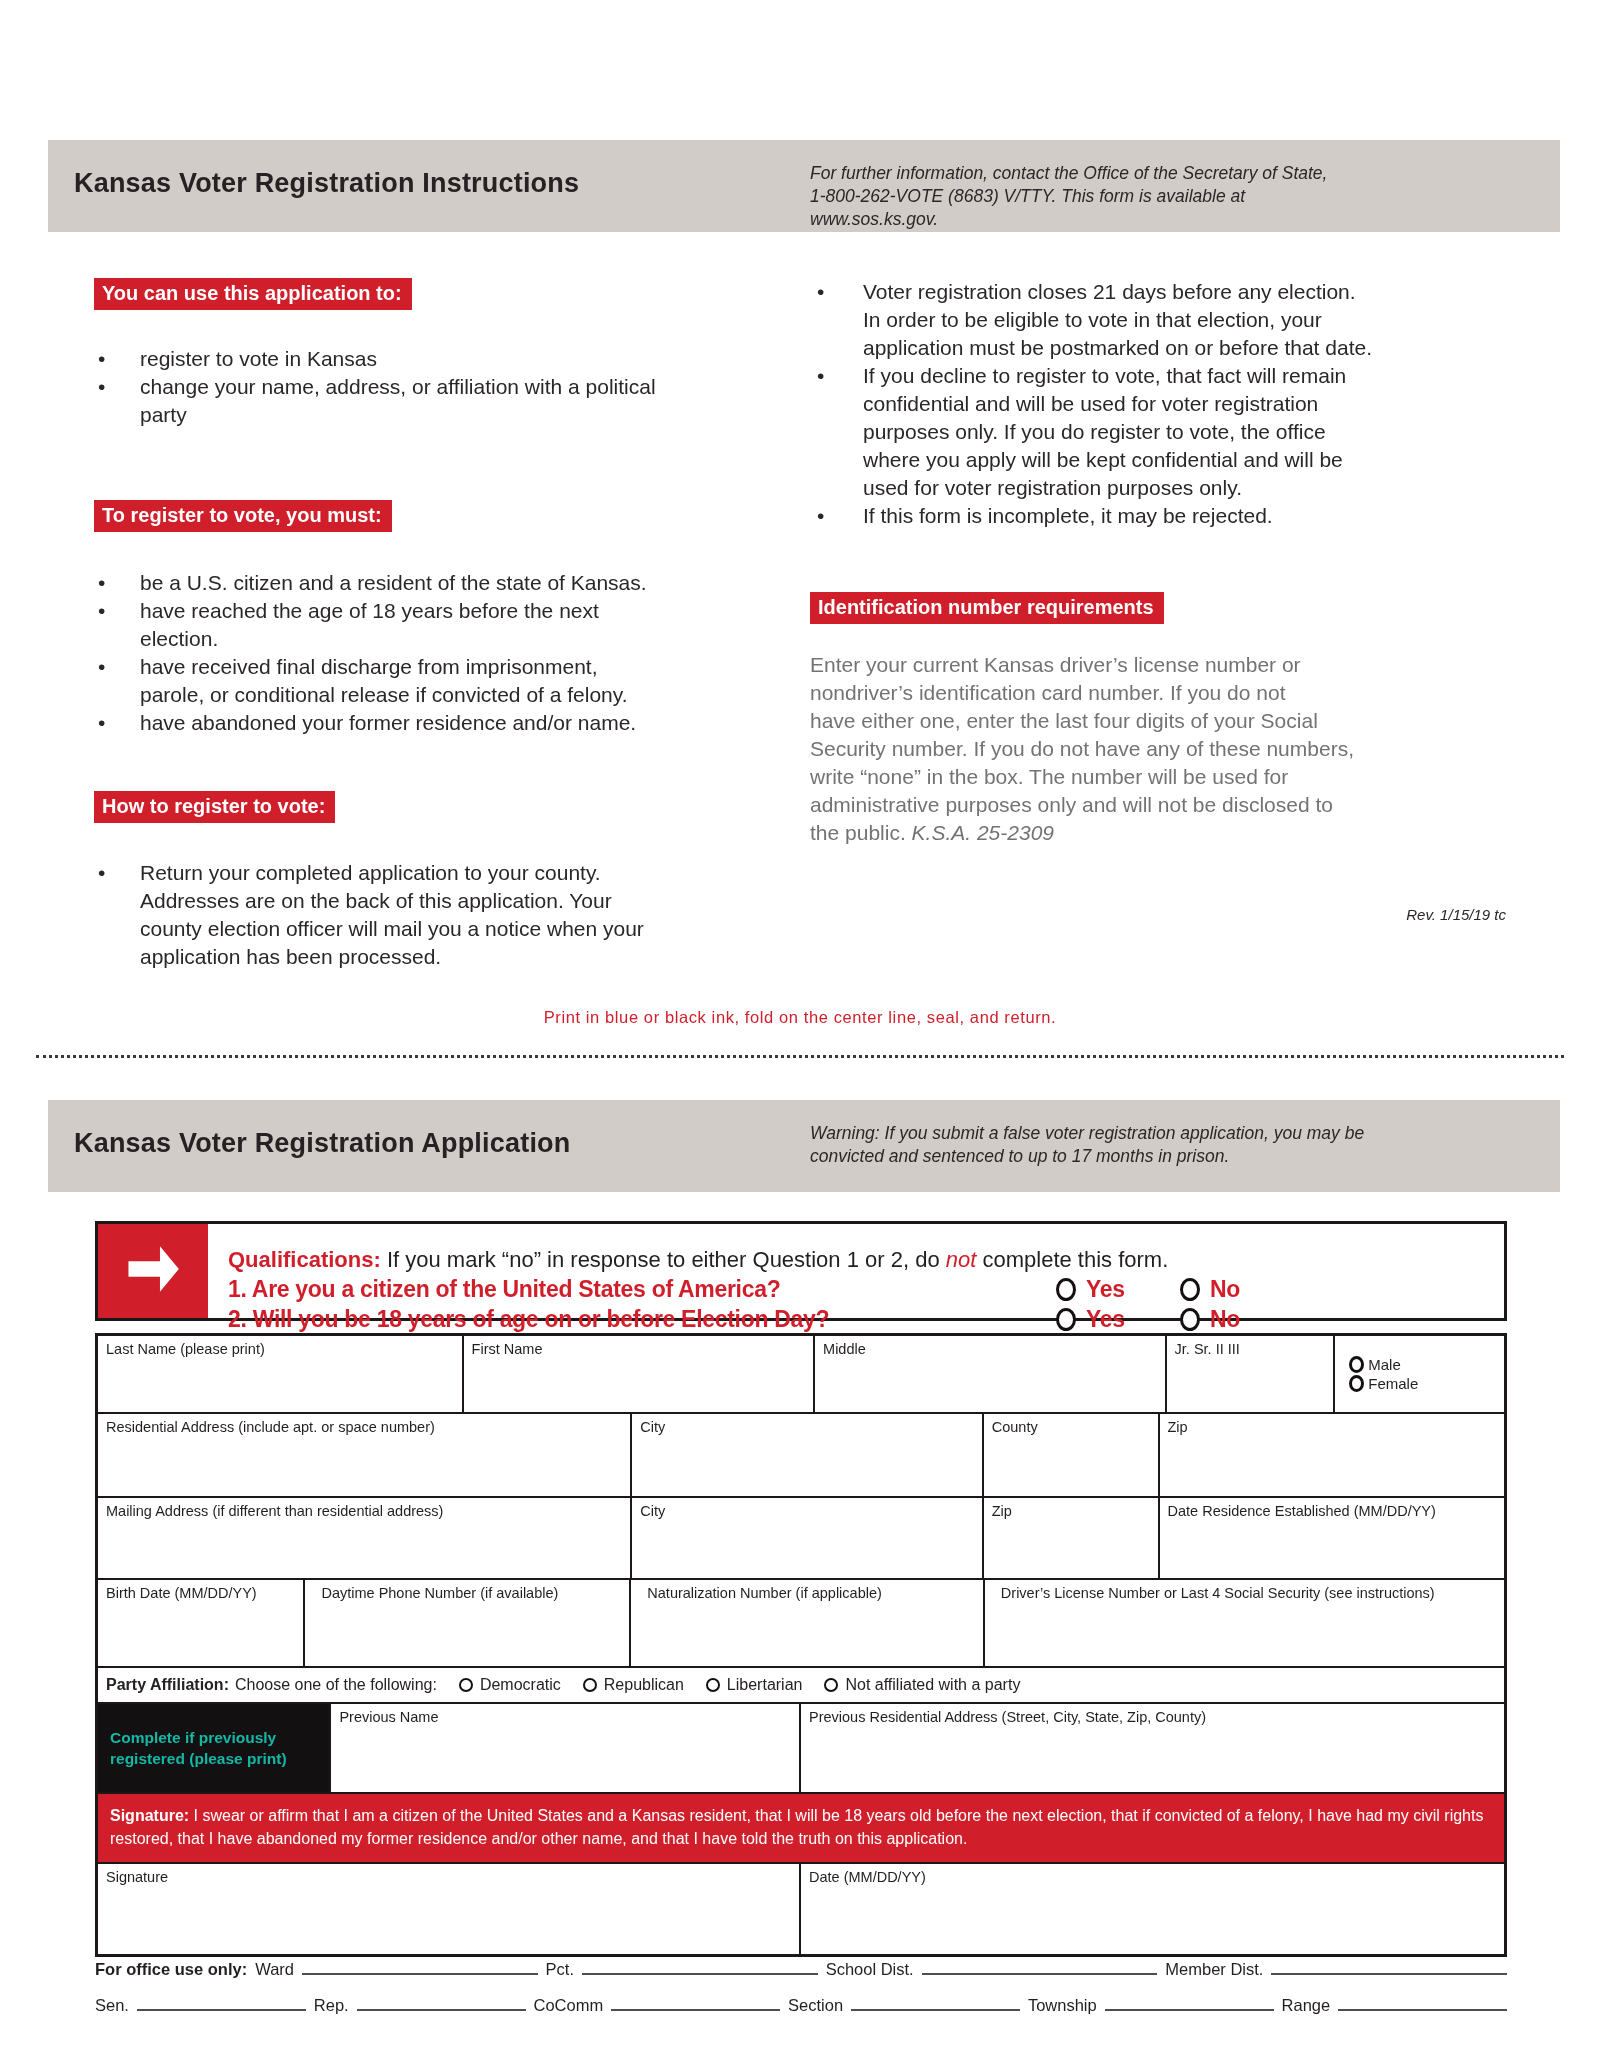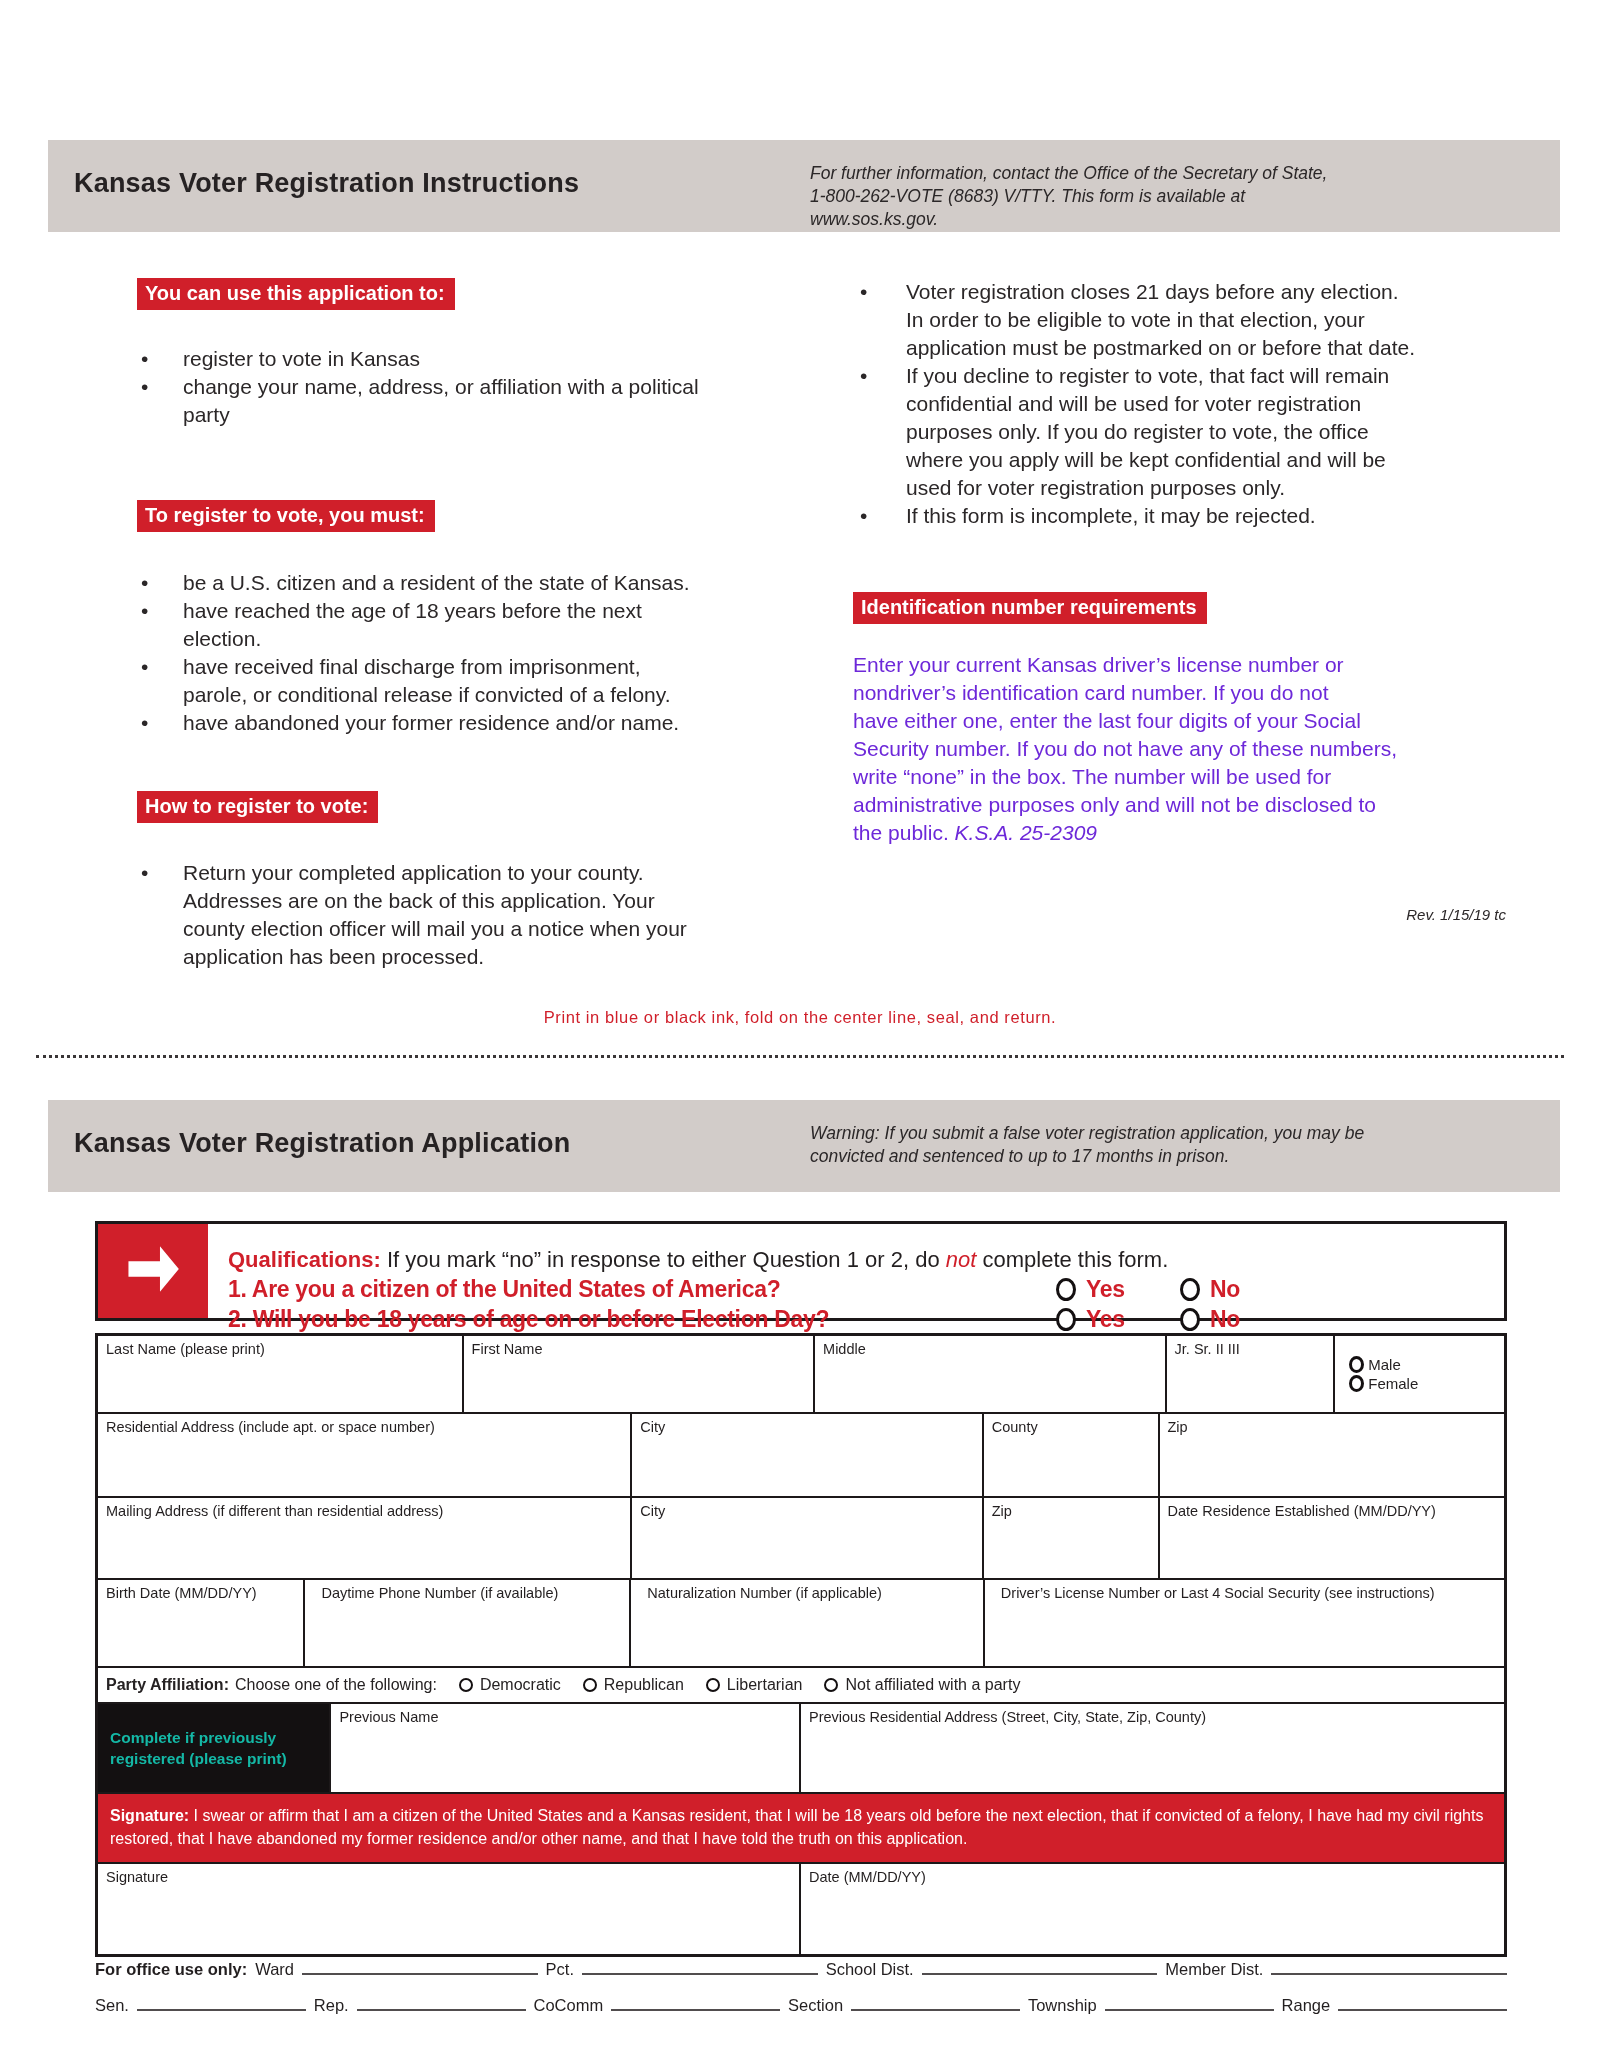--- a/index.html
+++ b/index.html
@@ -8,41 +8,41 @@
   .page { position:relative; width:1600px; height:2070px; background:#fff; overflow:hidden; }
 
   
   .band { position:absolute; left:48px; width:1512px; height:92px; background:#d2ccc9; }
   .band1 { top:140px; }
   .band2 { top:1100px; }
   .band h1 { position:absolute; left:26px; top:28px; font-size:27px; font-weight:bold; color:#262223; letter-spacing:.2px; }
   .band .note { position:absolute; left:762px; top:22px; width:560px; font-size:17.5px; font-style:italic; line-height:23px; white-space:pre-line; color:#2b2728; }
 
   
-  .col { position:absolute; top:272px;margin-left:43px; }
+  .col { position:absolute; top:272px; }
   .col-left  { left:94px;  width:712px; }
   .col-right { left:810px; width:652px; }
 
   .red-badge { display:inline-block; background:#d01f2a; color:#fff; font-weight:bold; font-size:20px; padding:3px 10px 5px 8px; line-height:24px; }
   .badge-1 { margin-top:6px; }
   .badge-2 { margin-top:71px; }
   .badge-3 { margin-top:54px; }
   .badge-id { margin-top:62px; }
 
   ul.bullets { list-style:none; font-size:21px; line-height:28px; color:#2b2728; }
   ul.bullets li { position:relative; padding-left:46px; white-space:pre-line; }
   ul.bullets li::before { content:"•"; position:absolute; left:4px; top:0; }
   .col-right ul.bullets li { padding-left:53px; }
   .col-right ul.bullets li::before { left:7px; }
   .list-1 { margin-top:35px; }
   .list-2 { margin-top:37px; }
   .list-3 { margin-top:36px; }
   .list-r { margin-top:6px; }
 
-  .id-body { margin-top:27px; font-size:21px; line-height:28px; white-space:pre-line; color:#6d28d9; }
+  .id-body { margin-top:27px; font-size:21px; line-height:28px; white-space:pre-line; color:#737373; }
   .id-body em { font-style:italic; }
 
   .rev { position:absolute; top:906px; right:94px; font-size:15px; font-style:italic; color:#2b2728; }
 
   
   .fold-note { position:absolute; top:1008px; left:0; width:1600px; text-align:center; color:#d01f2a; font-size:16.5px; letter-spacing:.6px; }
   .fold-dots { position:absolute; top:1055px; left:36px; width:1528px; border-top:3px dotted #3a3637; }
 
   
   .qual-box { position:absolute; left:95px; top:1221px; width:1412px; height:100px; border:3px solid #1c1819; background:#fff; }

